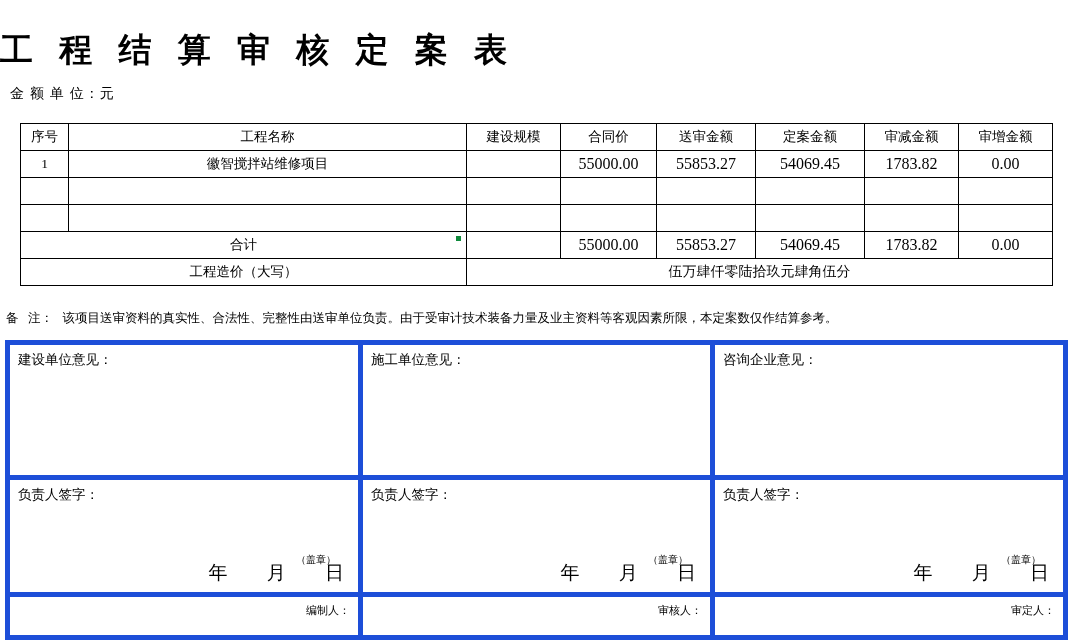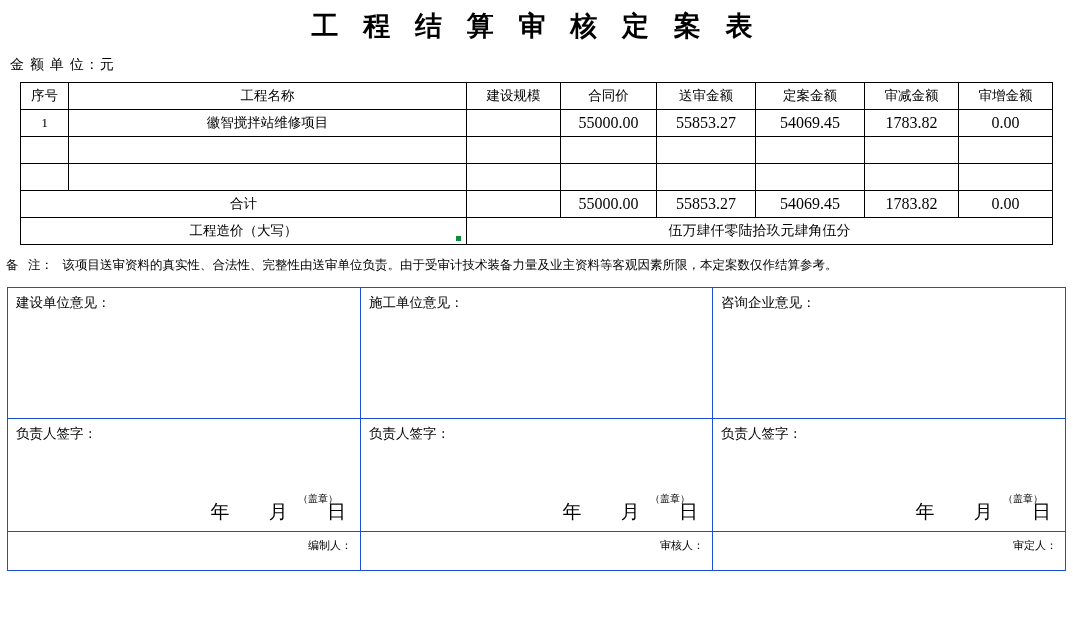--- a/index.html
+++ b/index.html
@@ -14,25 +14,24 @@
     color: #000000;
     overflow: hidden;
   }
   .page {
     position: relative;
     width: 1073px;
     height: 642px;
     box-sizing: border-box;
   }
   .title {
-    text-align: center;
-    font-size: 27px;
+    font-size: 33px;
     font-weight: bold;
     letter-spacing: 9px;
-    padding-top: 8px;
+    padding-top: 28px;
     padding-bottom: 12px;
     font-family: "Liberation Serif", serif;
   }
   .subhead {
     display: flex;
     justify-content: space-between;
     align-items: flex-end;
     padding: 0 6px 4px 10px;
     font-size: 14.5px;
   }
@@ -43,21 +42,21 @@
     letter-spacing: 0px;
   }
   .subhead .right {
     font-size: 14px;
     letter-spacing: 1px;
   }
   table.main {
     border-collapse: collapse;
     table-layout: fixed;
     width: 1030px;
-    margin: 4px auto;
+    margin: 16px auto;
     font-size: 13.5px;
   }
   table.main td, table.main th {
     border: 1px solid #000000;
     padding: 0 4px;
     height: 26px;
     text-align: center;
     font-weight: normal;
     vertical-align: middle;
     overflow: hidden;
@@ -107,21 +106,21 @@
   .note .n1 { margin-right: 6px; }
   .note .n2 { letter-spacing: 0; }
   table.sign {
     border-collapse: collapse;
     table-layout: fixed;
     width: 1058px;
     margin: 4px auto 0 auto;
     font-size: 13.5px;
   }
   table.sign td {
-    border: 1px solid #1d4ed8;
+    border: 5px solid #1d4ed8;
     vertical-align: top;
     padding: 6px 8px;
     overflow: hidden;
   }
   .op-cell {
     height: 118px;
     position: relative;
   }
   .sign-cell {
     height: 100px;

